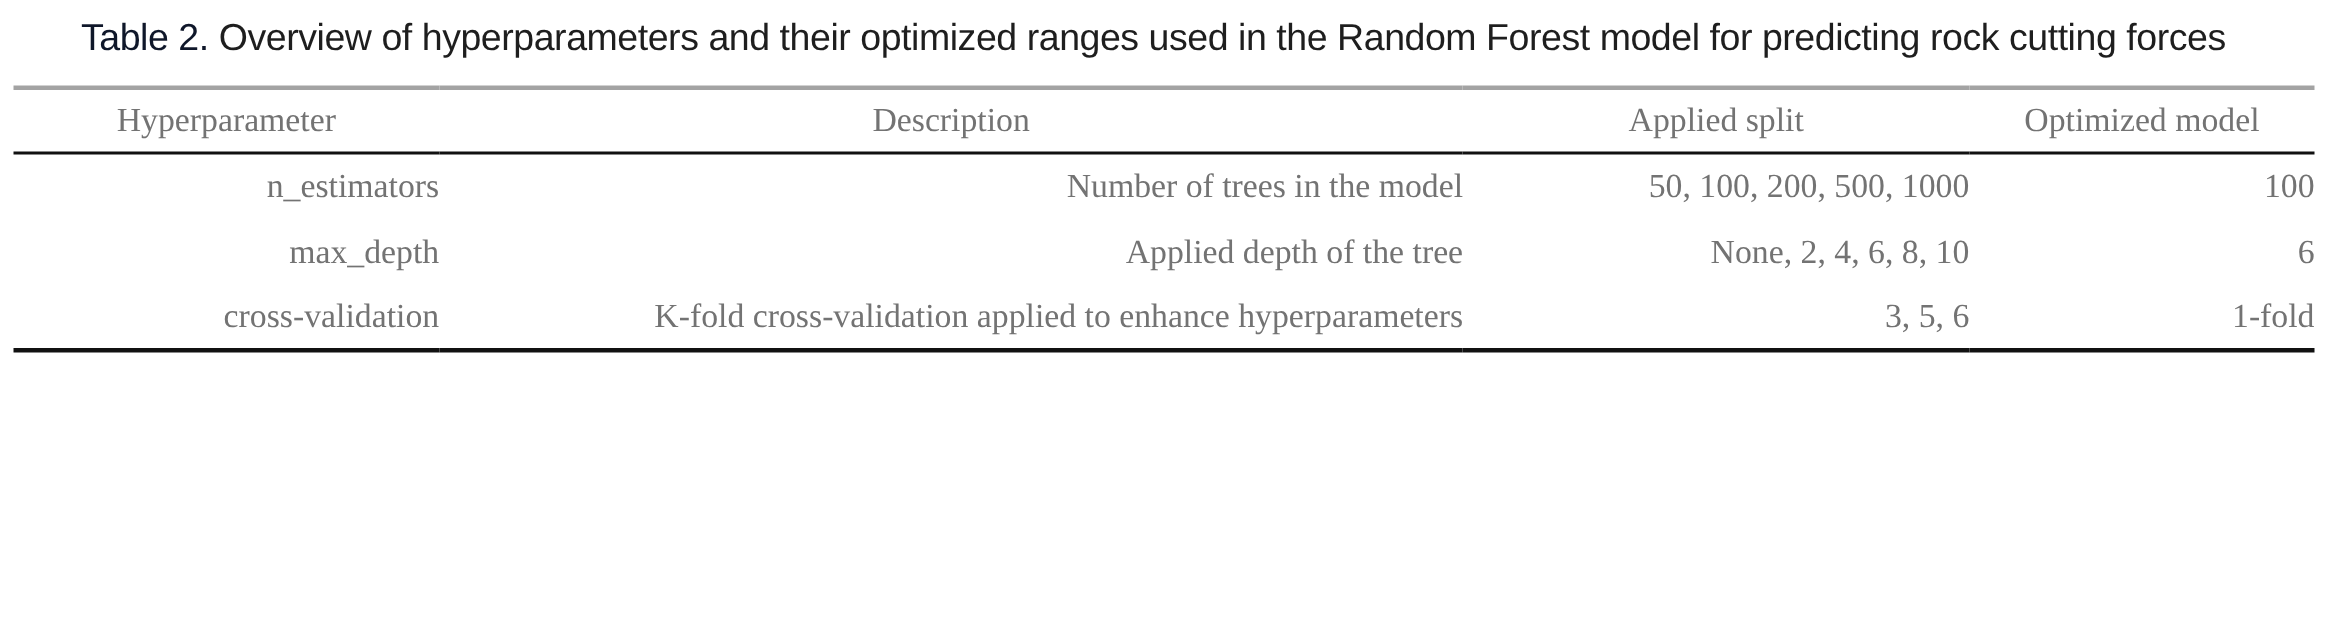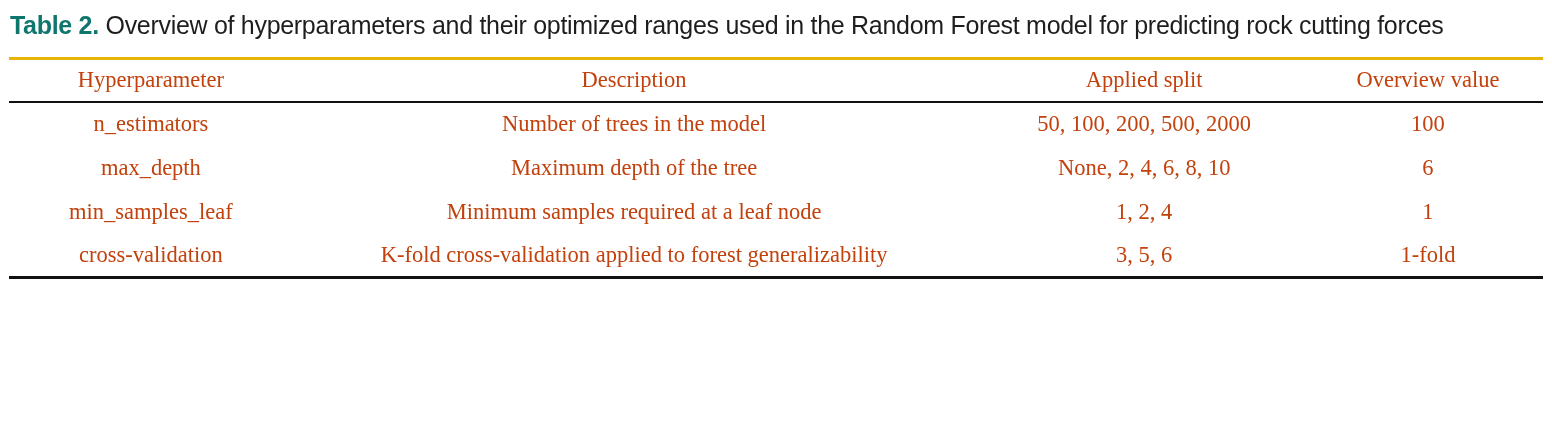--- a/index.html
+++ b/index.html
@@ -19,47 +19,48 @@
     padding: 7px 8px 0 10px;
     margin-left: 105px;
     text-indent: -105px;
     font-size: 25px;
     line-height: 1.48;
     letter-spacing: -0.3px;
     color: #1e1e1e;
     font-weight: 400;
   }
   .caption .table-label {
-    color: #0f766e;
-    font-weight: 700;
+    color: #0f172a;
+    font-weight: 400;
+    margin-left: 44px;
   }
   table.params {
     width: 1534px;
     margin: 13px 0 0 9px;
     border-collapse: collapse;
-    border-top: 3px solid #eab308;
+    border-top: 3px solid #a3a3a3;
     border-bottom: 3px solid #111111;
     font-family: "Liberation Serif", serif;
     font-size: 22.5px;
-    color: #c2410c;
+    color: #737373;
     table-layout: fixed;
   }
   table.params col.c1 { width: 18.5%; }
   table.params col.c2 { width: 44.5%; }
   table.params col.c3 { width: 22%; }
   table.params col.c4 { width: 15%; }
   table.params thead th {
     font-weight: 400;
     text-align: center;
     vertical-align: middle;
     height: 43px;
     border-bottom: 2px solid #111111;
   }
   table.params tbody td {
-    text-align: center;
+    text-align: right;
     vertical-align: middle;
     height: 44px;
     white-space: nowrap;
   }
 </style>
 </head>
 <body>
 
 <div class="page">
 
@@ -70,44 +71,38 @@
       <col class="c1">
         <col class="c2">
         <col class="c3">
         <col class="c4">
     </colgroup>
     <thead>
       <tr>
         <th>Hyperparameter</th>
         <th>Description</th>
         <th>Applied split</th>
-        <th>Overview value</th>
+        <th>Optimized model</th>
       </tr>
     </thead>
     <tbody>
         <tr>
           <td>n_estimators</td>
           <td>Number of trees in the model</td>
-          <td>50, 100, 200, 500, 2000</td>
+          <td>50, 100, 200, 500, 1000</td>
           <td>100</td>
         </tr>
         <tr>
           <td>max_depth</td>
-          <td>Maximum depth of the tree</td>
+          <td>Applied depth of the tree</td>
           <td>None, 2, 4, 6, 8, 10</td>
           <td>6</td>
         </tr>
         <tr>
-          <td>min_samples_leaf</td>
-          <td>Minimum samples required at a leaf node</td>
-          <td>1, 2, 4</td>
-          <td>1</td>
-        </tr>
-        <tr>
           <td>cross-validation</td>
-          <td>K-fold cross-validation applied to forest generalizability</td>
+          <td>K-fold cross-validation applied to enhance hyperparameters</td>
           <td>3, 5, 6</td>
           <td>1-fold</td>
         </tr>
       </tbody>
   </table>
 
 </div>
 
 </body></html>

